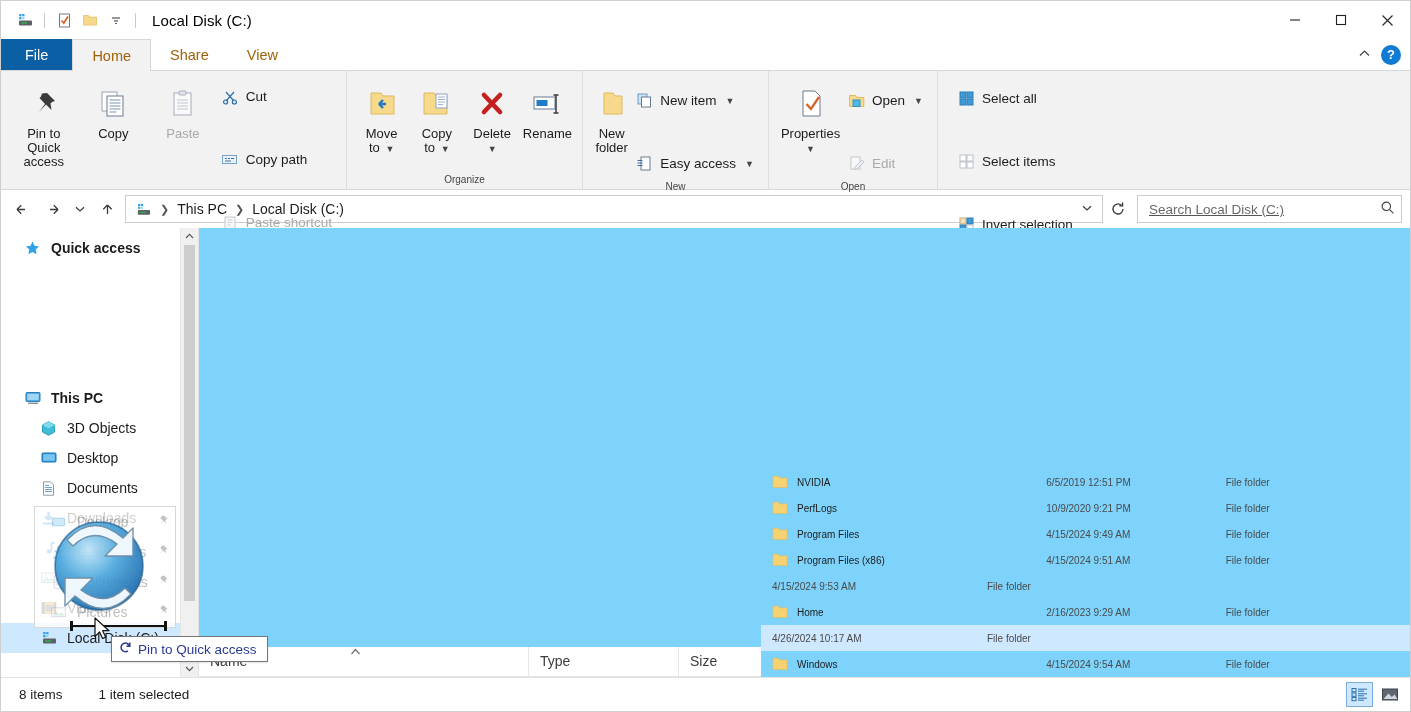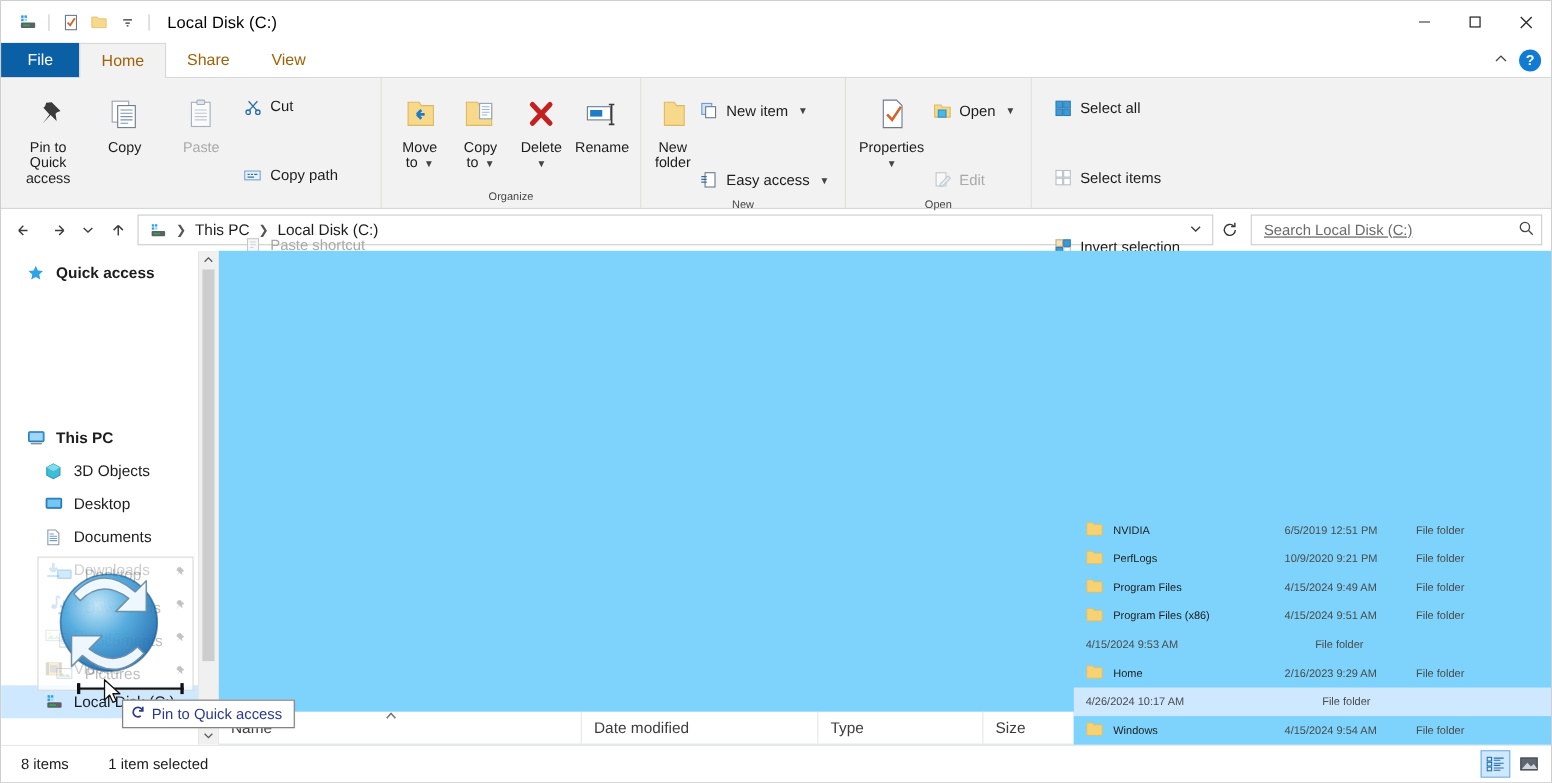--- a/index.html
+++ b/index.html
@@ -780,21 +780,20 @@
     <div class="filepane">
       <div class="colhead">
         <div class="col name">
           <span>Name</span>
           <span class="sortmark">
             <svg width="13" height="13" viewBox="0 0 13 13">
                 <path d="M2.5 9L6.5 4.6 10.5 9" stroke="#777" stroke-width="1.4" fill="none"></path>
               </svg>
           </span>
         </div>
-        <div class="col date">Date modified</div>
         <div class="col type">Type</div>
         <div class="col size">Size</div>
       </div>
 
       <div class="rows">
 
         <div class="row">
           <div class="cell-name">
             <span>
               <svg width="16" height="15" viewBox="0 0 16 15">

